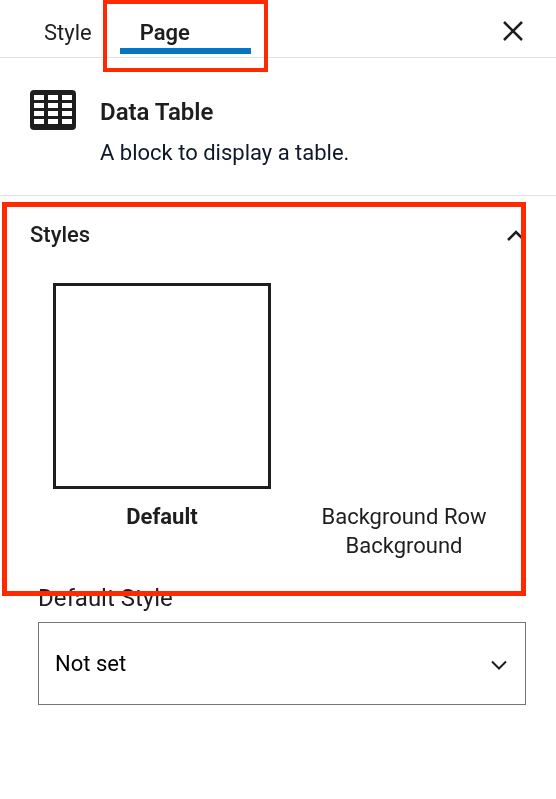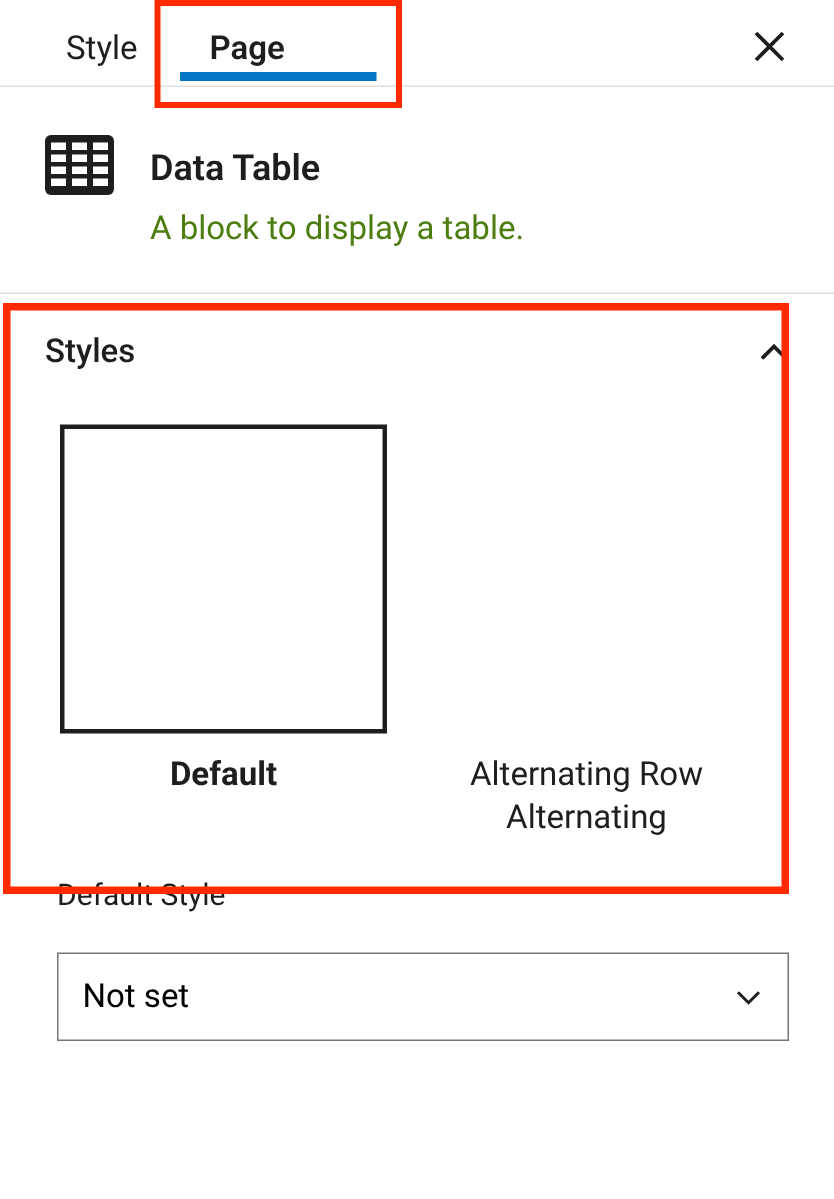--- a/index.html
+++ b/index.html
@@ -66,21 +66,21 @@
       margin-top: 4px;
     }
     .block-info h2 {
       font-size: 24px;
       font-weight: 600;
       margin-bottom: 14px;
       margin-top: 12px;
     }
     .block-info p {
       font-size: 22px;
-      color: #4d7c0f;
+      color: #0f172a;
     }
     .styles-panel {
       position: relative;
       padding-top: 12px;
     }
     .panel-highlight-box {
       position: absolute;
       border: 5px solid #ff2a00;
       top: 6px;
       left: 2px;
@@ -102,20 +102,21 @@
       font-weight: 500;
     }
     .chevron {
       font-size: 22px;
       font-weight: 700;
     }
     .style-options {
       display: flex;
       gap: 24px;
       padding: 22px 30px 12px 40px;
+      justify-content: center;
     }
     .style-option {
       display: flex;
       flex-direction: column;
       align-items: center;
       cursor: pointer;
       width: 218px;
     }
     .style-preview {
       width: 218px;
@@ -133,31 +134,31 @@
       text-align: center;
       line-height: 1.3;
     }
     .style-label.normal {
       font-weight: 400;
     }
     .default-style-section {
       padding: 12px 30px 20px 38px;
     }
     .default-style-label {
-      font-size: 20px;
+      font-size: 24px;
       font-weight: 400;
-      margin-bottom: 27px;
+      margin-bottom: 10px;
     }
     .select-wrapper {
       position: relative;
       width: 488px;
     }
     .select-wrapper select {
       width: 100%;
-      padding: 16px 16px;
+      padding: 28px 16px;
       font-size: 22px;
       border: 1px solid #757575;
       background: #fff;
       appearance: none;
       cursor: pointer;
       font-family: inherit;
     }
     .select-chevron {
       position: absolute;
       right: 18px;
@@ -217,21 +218,21 @@
     </span>
   </div>
 
   <div class="style-options">
     <div class="style-option">
       <div class="style-preview"></div>
       <div class="style-label">Default</div>
     </div>
     <div class="style-option">
       <div class="style-preview noborder"></div>
-      <div class="style-label normal">Alternating Row Alternating</div>
+      <div class="style-label normal">Background Row Background</div>
     </div>
   </div>
 
   <div class="default-style-section">
     <div class="default-style-label">Default Style</div>
     <div class="select-wrapper">
       <select>
         <option>Not set</option>
       </select>
       <span class="select-chevron">

